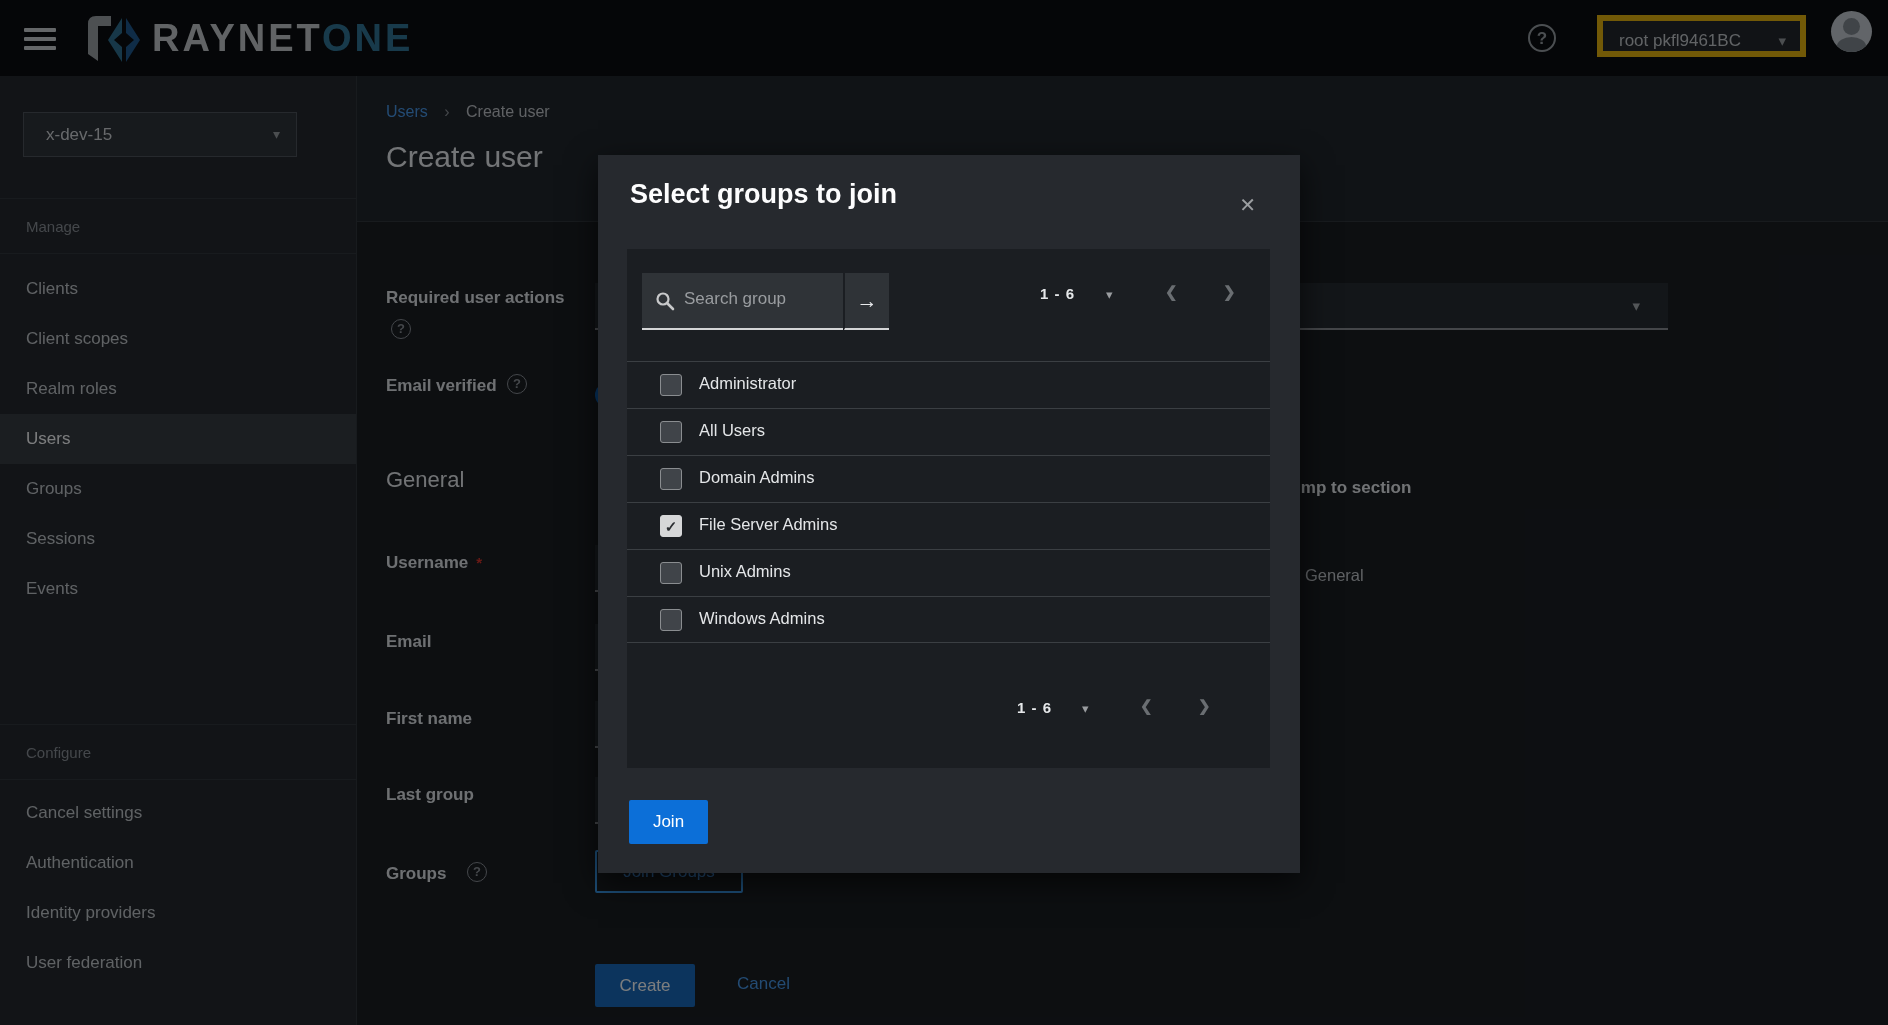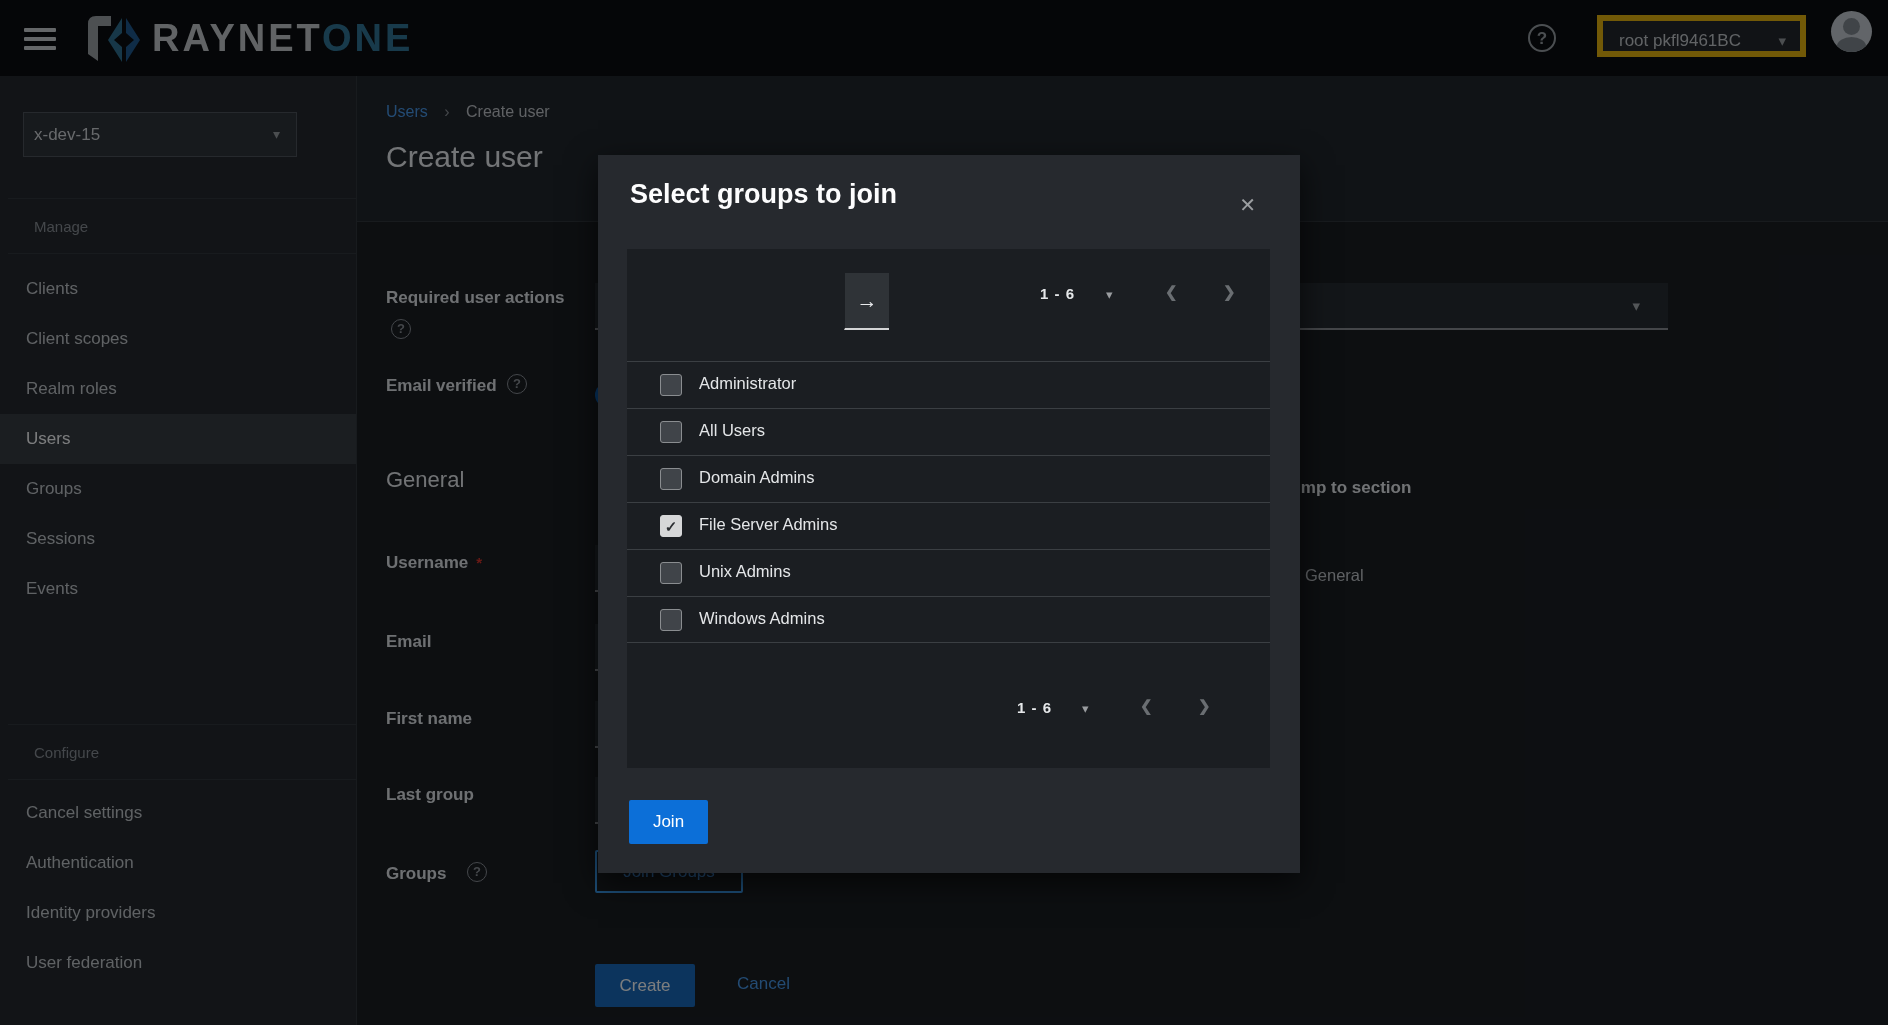--- a/index.html
+++ b/index.html
@@ -23,23 +23,23 @@
   .user-box { left:1597px; top:15px; width:209px; height:42px; background:#202327; border:6px solid #eab308;
               color:#c6c9cb; font-size:17px; line-height:40px; padding-left:16px; }
   .user-box .caret { position:absolute; right:14px; top:0; color:#9a9da0; font-size:15px; }
   .avatar { left:1831px; top:11px; width:41px; height:41px; border-radius:50%; background:#c9ced3; overflow:hidden; }
   .avatar .head { position:absolute; left:12px; top:7px; width:17px; height:17px; border-radius:50%; background:#83898f; }
   .avatar .body { position:absolute; left:6px; top:26px; width:29px; height:18px; border-radius:50% 50% 0 0; background:#83898f; }
 
   
   #sidebar { position:absolute; left:0; top:76px; width:357px; height:949px; background:#222529; border-right:1px solid #2e3237; }
   .realm-box { left:23px; top:36px; width:274px; height:45px; background:#2c3035; border:1px solid #4b5056;
-               color:#d4d6d8; font-size:17px; line-height:43px; padding-left:10px; }
+               color:#d4d6d8; font-size:17px; line-height:43px; padding-left:22px; }
   .realm-box .caret { position:absolute; right:16px; top:0; color:#9a9da0; font-size:14px; }
-  .nav-section-title { left:8px; width:357px; height:56px; border-top:1px solid #2e3237; border-bottom:1px solid #2e3237;
+  .nav-section-title { left:0; width:357px; height:56px; border-top:1px solid #2e3237; border-bottom:1px solid #2e3237;
                        color:#8b8f94; font-size:15px; line-height:56px; padding-left:26px; }
   .nav-list { left:0; width:356px; }
   .nav-item { height:50px; line-height:50px; padding-left:26px; font-size:17px; color:#c3c6c9; cursor:pointer; }
   .nav-item.active { background:#35393e; color:#ffffff; }
 
   
   #content { position:absolute; left:357px; top:76px; width:1531px; height:949px; background:#17191c; }
   .content-header { left:0; top:0; width:1531px; height:146px; background:#1f2227; border-bottom:1px solid #2e3237; }
   .breadcrumb { left:29px; top:27px; font-size:16px; }
   .breadcrumb .link { color:#4596e8; cursor:pointer; }
@@ -207,20 +207,27 @@
 </div>
 
 <div id="overlay"></div>
 
 <div id="modal">
   <div class="abs modal-title">Select groups to join</div>
   <div class="abs modal-close">✕</div>
 
   <div class="abs modal-panel">
 
+    <div class="abs search-input">
+      <svg class="search-glass" width="20" height="20" viewBox="0 0 20 20">
+        <circle cx="8" cy="8" r="5.5" fill="none" stroke="#c8c9ca" stroke-width="2.2"></circle>
+        <line x1="12.5" y1="12.5" x2="18" y2="18" stroke="#c8c9ca" stroke-width="2.6" stroke-linecap="round"></line>
+      </svg>
+      <span class="ph">Search group</span>
+    </div>
     <div class="abs search-go">→</div>
 
     <div class="abs pag-range" style="left:413px; top:36px;">1 - 6</div>
     <div class="abs pag-caret" style="left:479px; top:38px;">▾</div>
     <div class="abs pag-chev" style="left:538px; top:34px;">❮</div>
     <div class="abs pag-chev" style="left:596px; top:34px;">❯</div>
 
     <div class="rows">
       <div class="group-row">
         <span class="cbx"></span>

